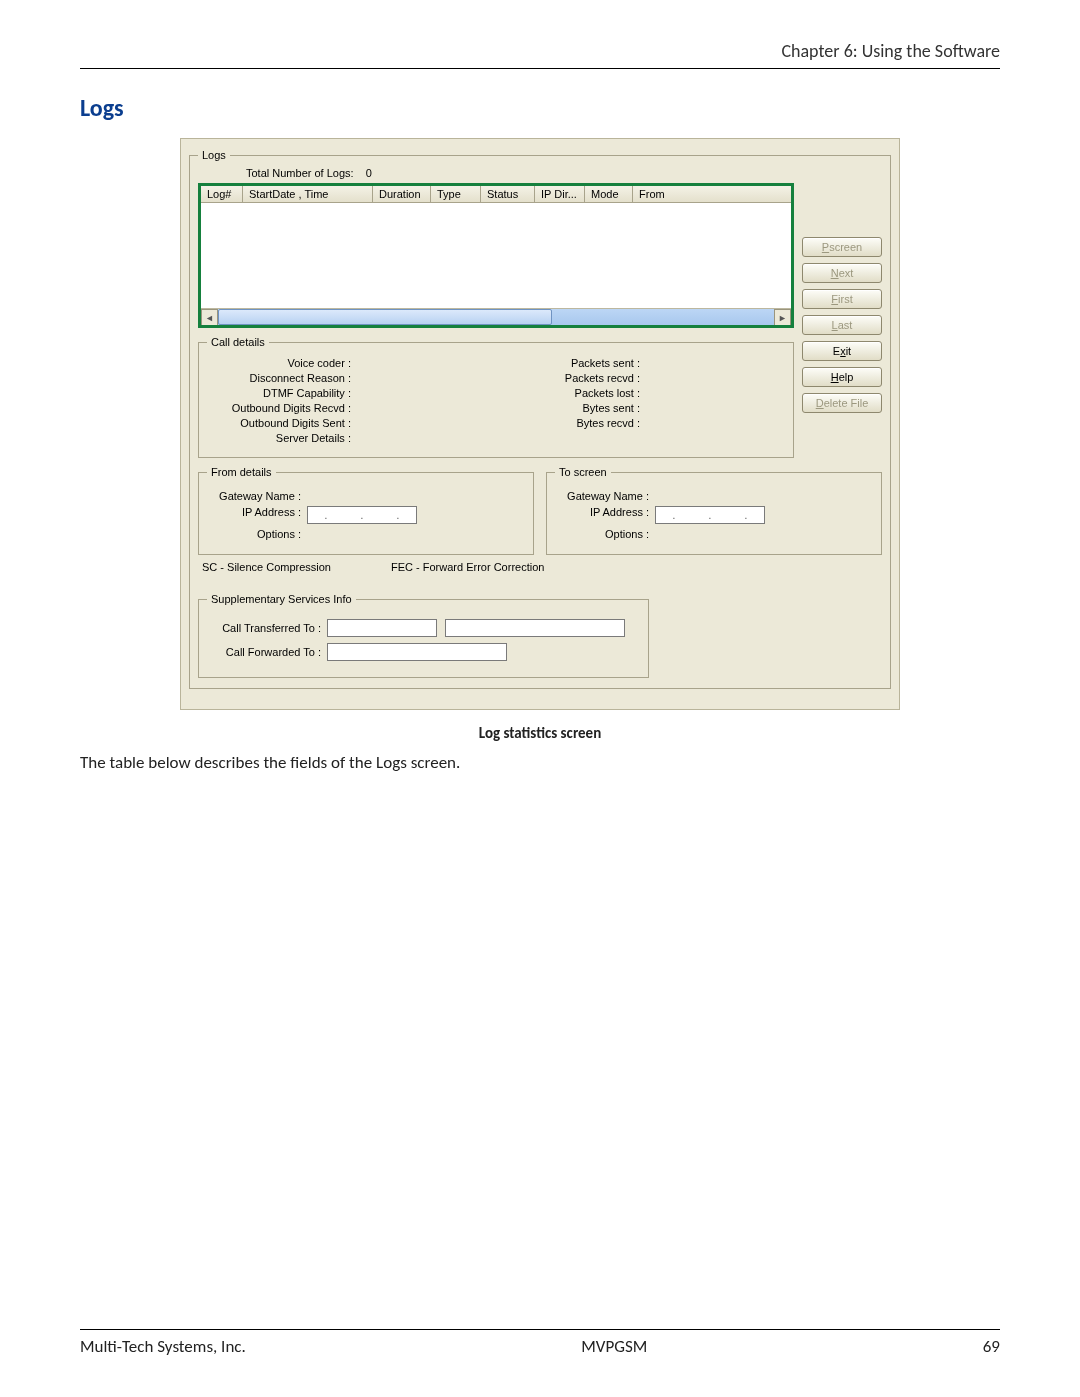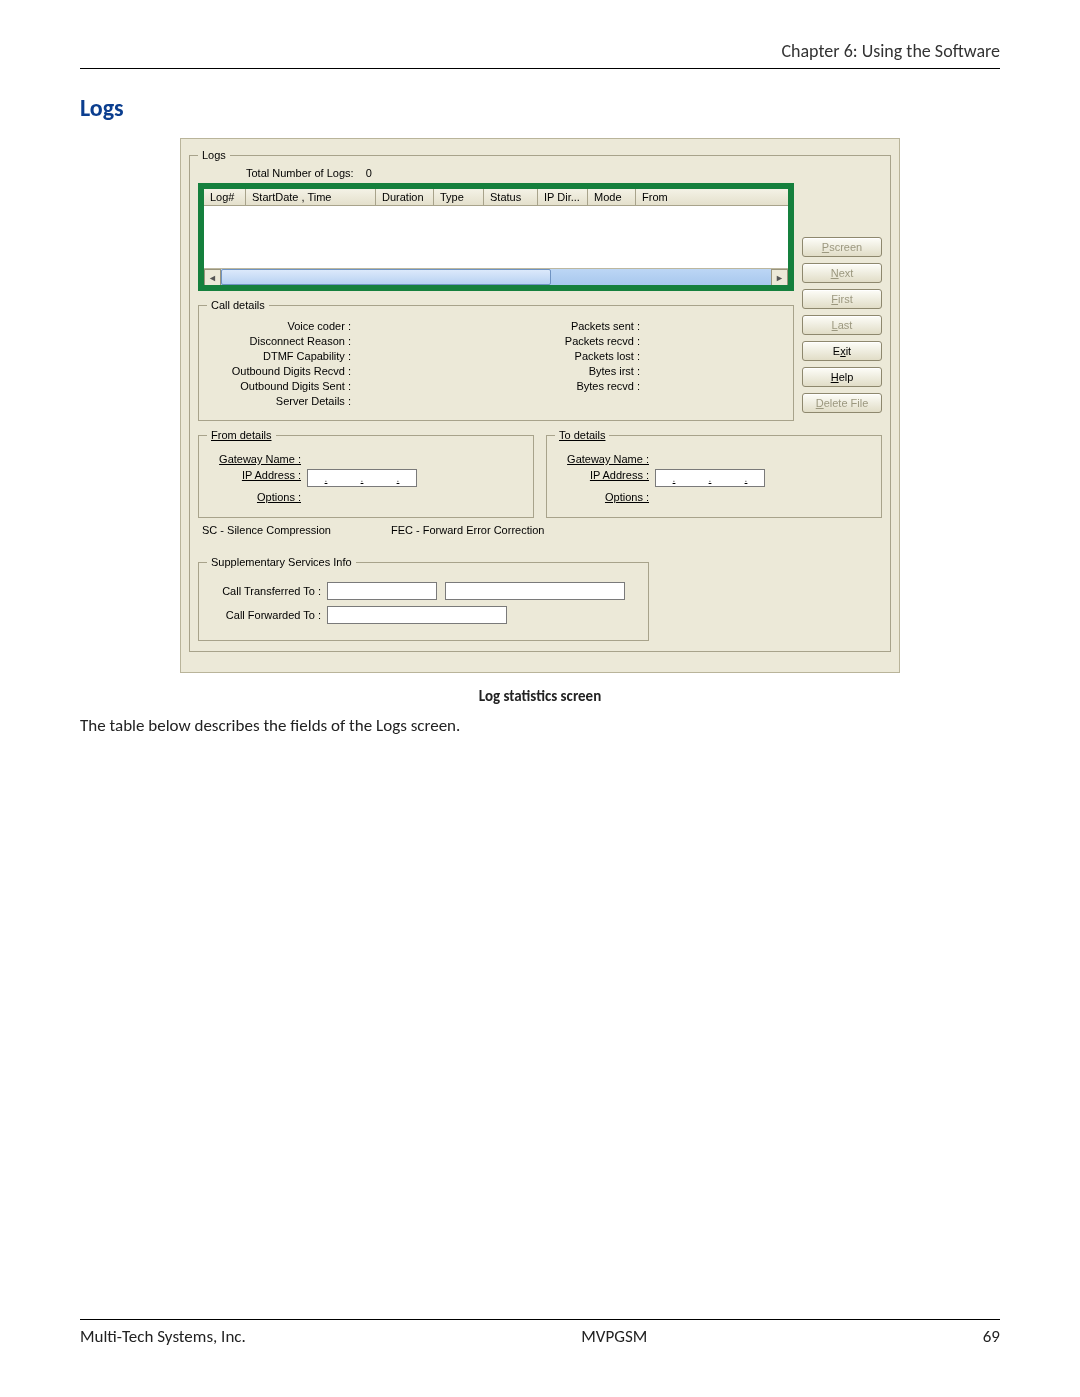--- a/index.html
+++ b/index.html
@@ -14,21 +14,21 @@
 
   fieldset.fs { border: 1px solid #a8a38b; padding: 6px 8px 10px 8px; margin: 4px 0 8px 0; position: relative; }
   fieldset.fs > legend { padding: 0 4px; font-size: 11px; }
 
   .logs-top { display: flex; gap: 8px; }
   .logs-left { flex: 1 1 auto; }
   .logs-right { width: 80px; display: flex; flex-direction: column; gap: 6px; padding-top: 70px; }
 
   .total-line { font-size: 11px; margin: 0 0 4px 48px; }
 
-  .grid { background: #fff; border: 6px solid #15803d; height: 108px; overflow: hidden; position: relative; }
+  .grid { background: #fff; border: 3px solid #15803d; height: 145px; overflow: hidden; position: relative; }
   .grid-header { display: flex; background: #ece9d8; border-bottom: 1px solid #a8a38b; }
   .grid-header .col { border-right: 1px solid #a8a38b; padding: 2px 6px; font-size: 11px; white-space: nowrap; background: linear-gradient(#f4f2e6, #e4e0cc); }
   .col.c0 { width: 42px; }
   .col.c1 { width: 130px; }
   .col.c2 { width: 58px; }
   .col.c3 { width: 50px; }
   .col.c4 { width: 54px; }
   .col.c5 { width: 50px; }
   .col.c6 { width: 48px; }
   .col.c7 { flex: 1; border-right: none; }
@@ -40,40 +40,40 @@
 
   .win-btn { background: linear-gradient(#fdfdf8, #e1ddc7); border: 1px solid #8e886e; border-radius: 3px; padding: 3px 0; font-size: 11px; text-align: center; cursor: default; box-shadow: 0 1px 0 #fff inset; }
   .win-btn.disabled { color: #9c987f; }
   .win-btn .mn { text-decoration: underline; }
 
   .call-details { display: flex; justify-content: flex-end; }
   .cd-col { flex: 1; }
   .cd-row { display: flex; margin: 3px 0; }
   .cd-label { width: 150px; text-align: right; padding-right: 6px; }
 
-  .ft-row { display: flex; gap: 12px; text-decoration: underline; }
+  .ft-row { display: flex; gap: 12px; }
   .ft-col { flex:1; }
   fieldset.inner { border: 1px solid #a8a38b; padding: 8px 8px 10px 8px; }
   fieldset.inner > legend { padding: 0 4px; font-size: 11px; }
   .field-row { display:flex; align-items:flex-start; margin: 4px 0; }
   .field-row .fl { width: 100px; text-align: right; padding-right: 6px; }
   .ip-box { width: 110px; height: 18px; background:#fff; border:1px solid #7a7a7a; display:flex; align-items:center; justify-content:space-around; color:#555; font-size:10px; }
 
   .legend-row { display:flex; gap: 60px; margin: 6px 4px 8px 4px; }
 
   .sup-row { display:flex; align-items:center; margin: 6px 0; }
   .sup-row .sl { width: 120px; text-align:right; padding-right:6px; }
   .txt-s { width: 110px; height:18px; background:#fff; border:1px solid #7a7a7a; }
   .txt-m { width: 180px; height:18px; background:#fff; border:1px solid #7a7a7a; margin-left:8px; }
   .txt-l { width: 180px; height:18px; background:#fff; border:1px solid #7a7a7a; }
 
   .caption { text-align: center; font-weight: 700; font-size: 15px; margin: 14px 0 10px 0; }
   .body-text { font-size: 17px; color:#222; margin: 4px 0 0 0; }
 
-  .footer { position:absolute; left:80px; right:80px; bottom:50px; }
+  .footer { position:absolute; left:80px; right:80px; bottom:40px; }
   .footer hr { border:none; border-top:1px solid #000; margin-bottom:6px; }
   .footer .frow { display:flex; justify-content:space-between; font-size:17px; }
 </style>
 </head>
 <body>
 
 <div class="page">
   <div class="chapter-header">Chapter 6: Using the Software</div>
   <hr class="rule">
 
@@ -140,21 +140,21 @@
                   <div class="cd-row">
                       <div class="cd-label">Packets sent :</div>
                     </div>
                   <div class="cd-row">
                       <div class="cd-label">Packets recvd :</div>
                     </div>
                   <div class="cd-row">
                       <div class="cd-label">Packets lost :</div>
                     </div>
                   <div class="cd-row">
-                      <div class="cd-label">Bytes irst :</div>
+                      <div class="cd-label">Bytes sent :</div>
                     </div>
                   <div class="cd-row">
                       <div class="cd-label">Bytes recvd :</div>
                     </div>
                 </div>
               </div>
             </fieldset>
           </div>
 
           <div class="logs-right">
@@ -183,21 +183,21 @@
                     <span>.</span>
                   </div>
               </div>
               <div class="field-row">
                   <div class="fl">Options :</div>
                 </div>
             </fieldset>
           </div>
           <div class="ft-col">
             <fieldset class="inner">
-              <legend>To details</legend>
+              <legend>To screen</legend>
               <div class="field-row">
                   <div class="fl">Gateway Name :</div>
                 </div>
               <div class="field-row">
                   <div class="fl">IP Address :</div>
                 <div class="ip-box">
                     <span>.</span>
                     <span>.</span>
                     <span>.</span>
                   </div>

